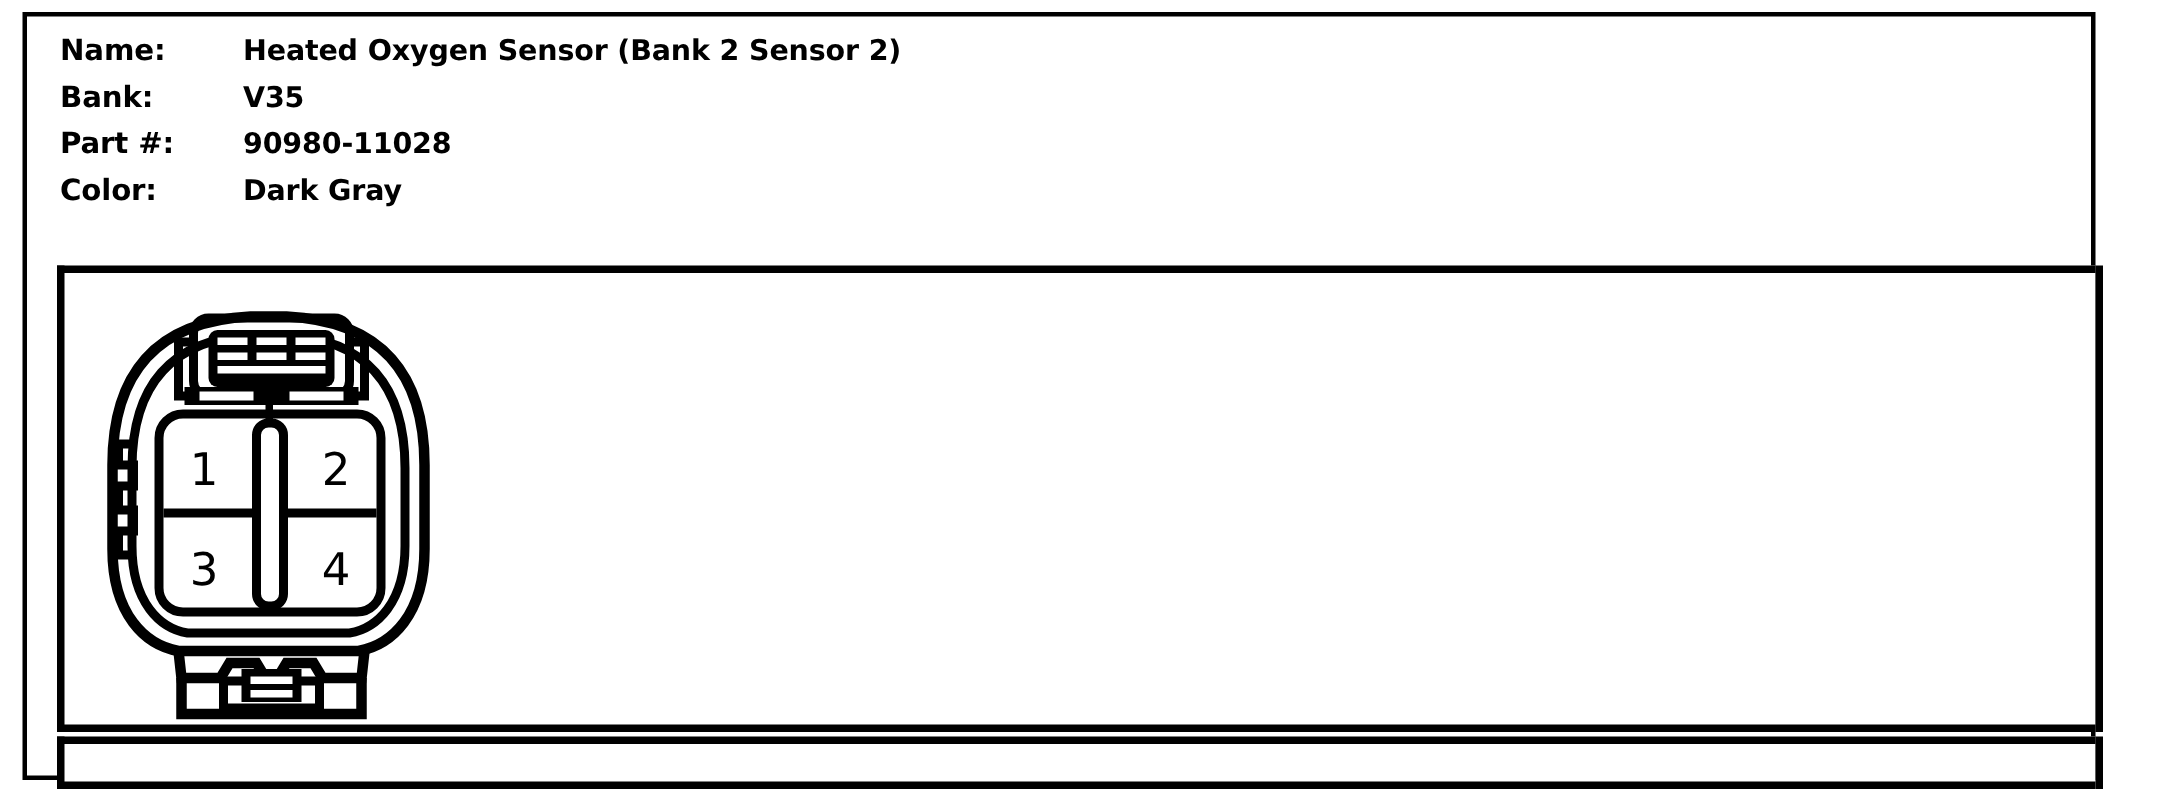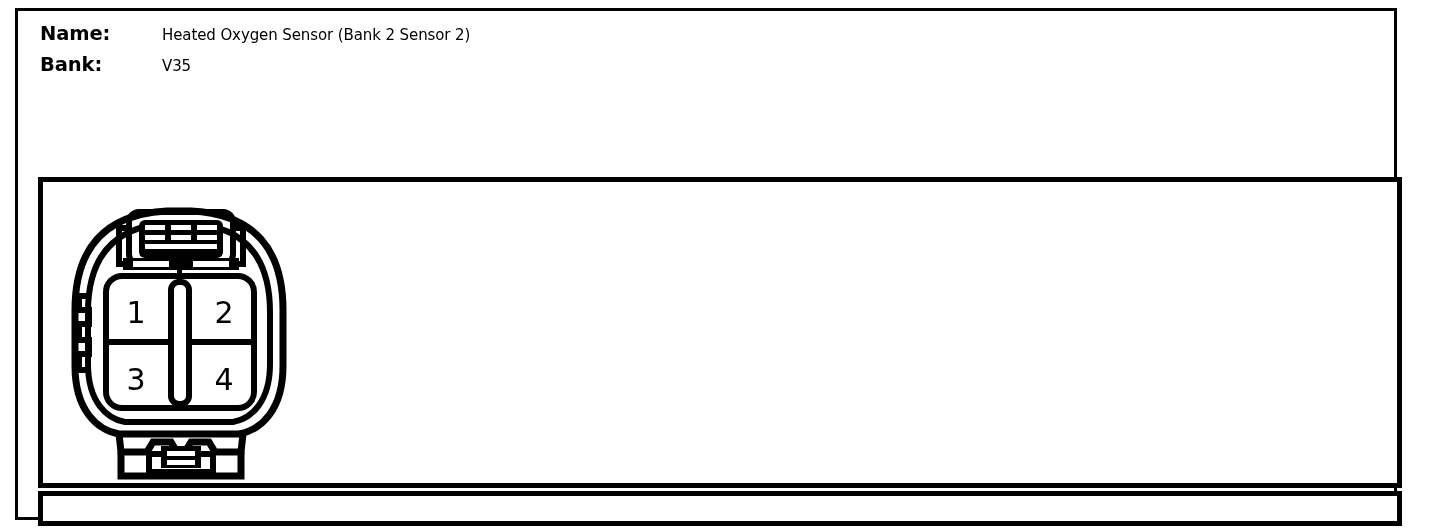--- a/index.html
+++ b/index.html
@@ -42,22 +42,22 @@
   }
   .spec-label {
     width: 122px;
     flex: 0 0 122px;
     font-size: 19.5px;
     font-weight: bold;
     letter-spacing: -0.1px;
     white-space: nowrap;
   }
   .spec-value {
-    font-size: 15px;
-    font-weight: normal;
+    font-size: 19px;
+    font-weight: bold;
     letter-spacing: -0.1px;
     white-space: nowrap;
   }
 
   
   #diagram-pane {
     position: absolute;
     left: 20px;
     top: 166px;
     width: 1359px;
@@ -126,21 +126,29 @@
     <div class="spec-row">
       <div class="spec-label">Name:</div>
       <div class="spec-value">Heated Oxygen Sensor (Bank 2 Sensor 2)</div>
     </div>
 
     <div class="spec-row">
       <div class="spec-label">Bank:</div>
       <div class="spec-value">V35</div>
     </div>
 
-
+    <div class="spec-row">
+      <div class="spec-label">Part #:</div>
+      <div class="spec-value">90980-11028</div>
+    </div>
+
+    <div class="spec-row">
+      <div class="spec-label">Color:</div>
+      <div class="spec-value">Dark Gray</div>
+    </div>
 
   </div>
 
   <div id="diagram-pane">
 
     <div id="connector-figure">
       <svg viewBox="0 0 240 285" xmlns="http://www.w3.org/2000/svg">
 
         <path d="M 14 112
                  C 14 52, 42 16, 106 13

